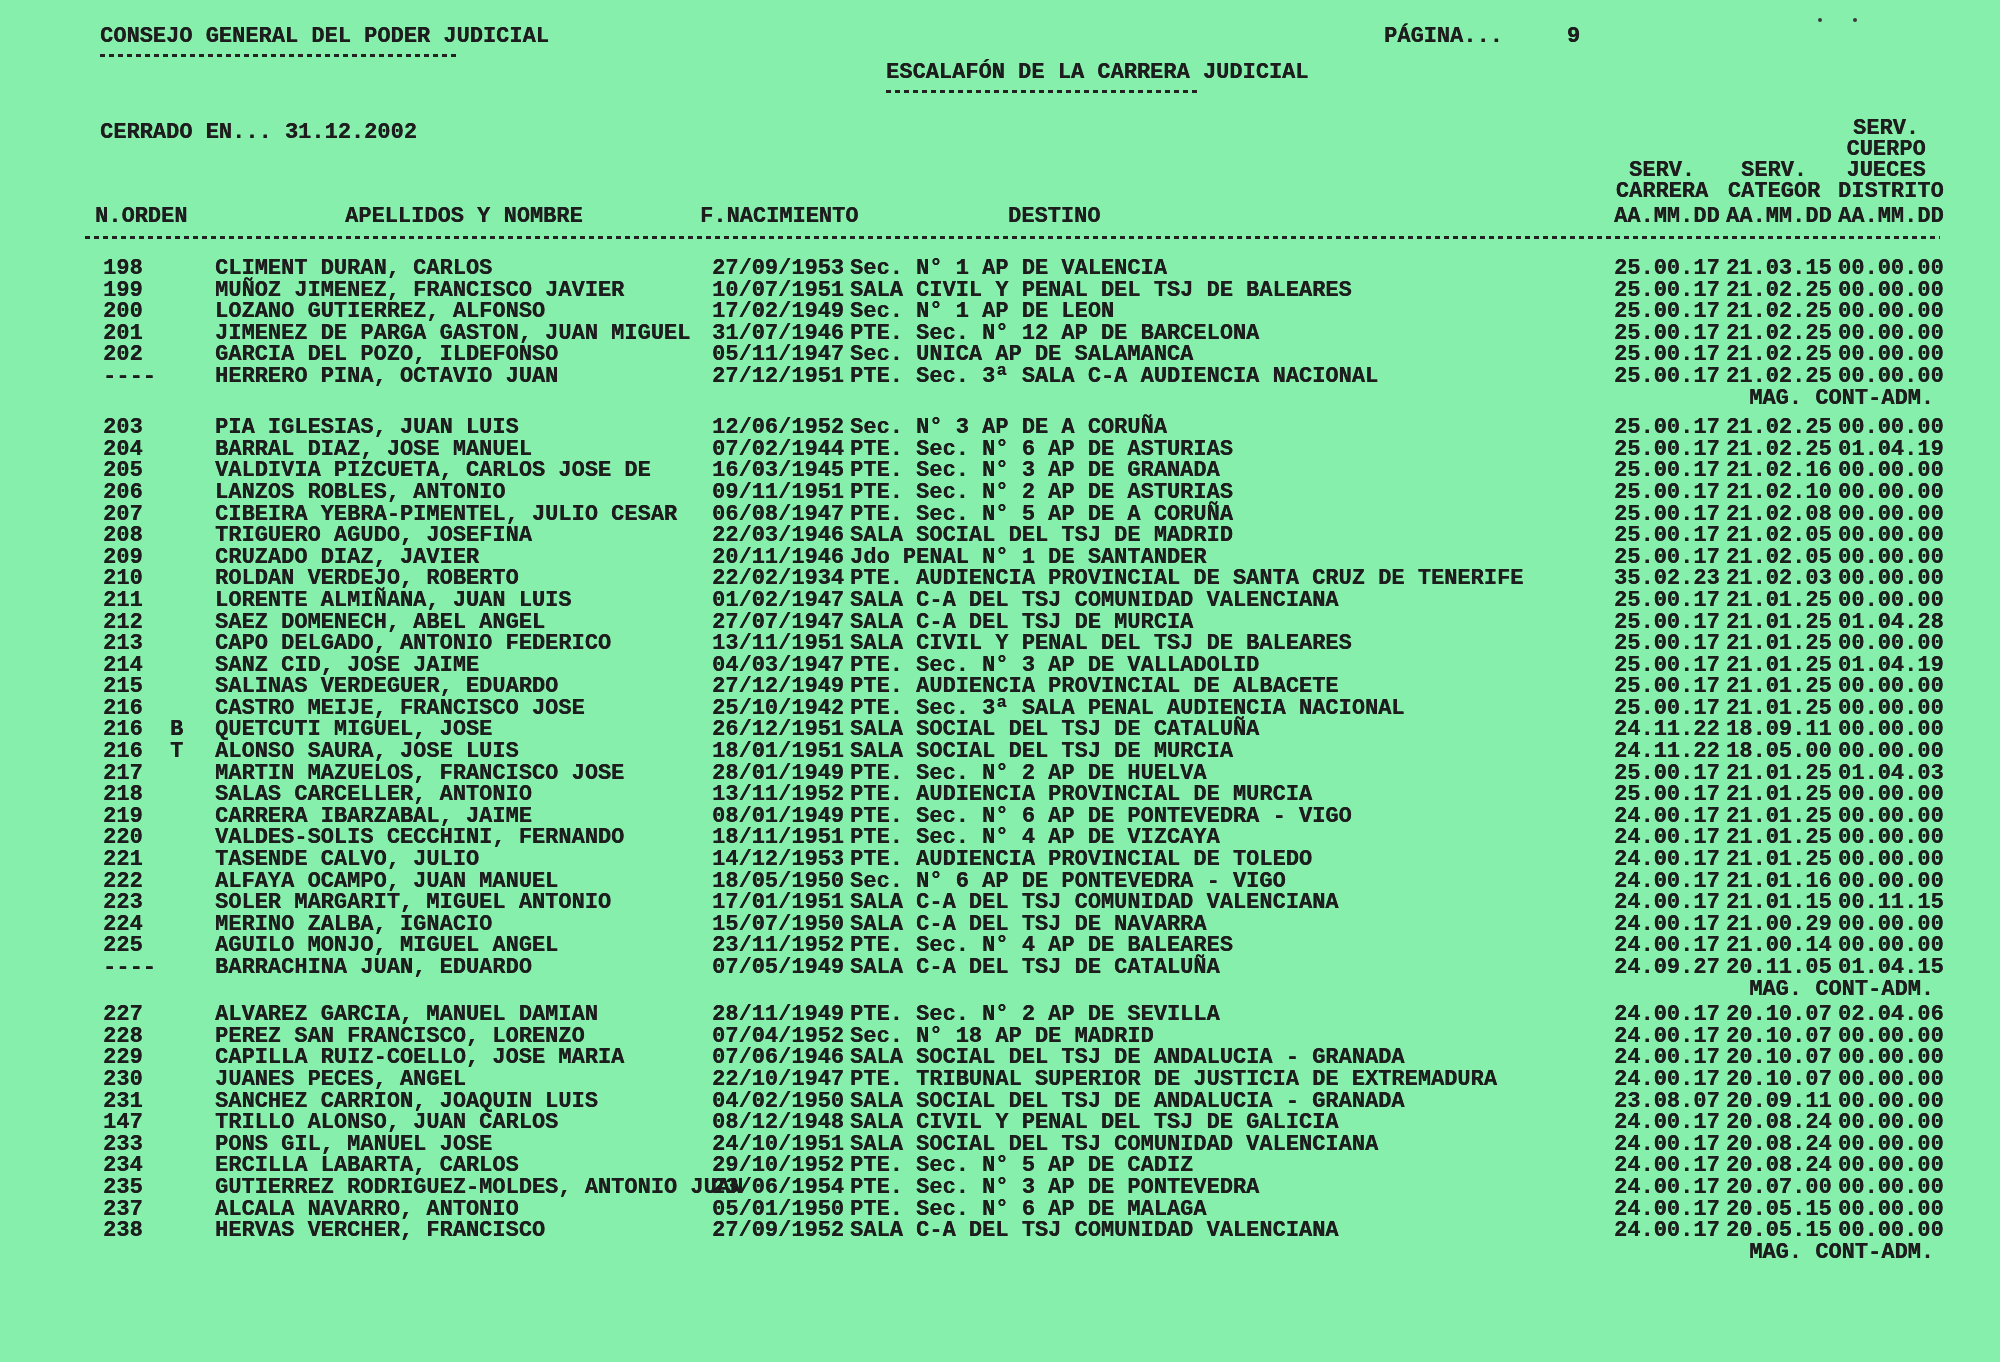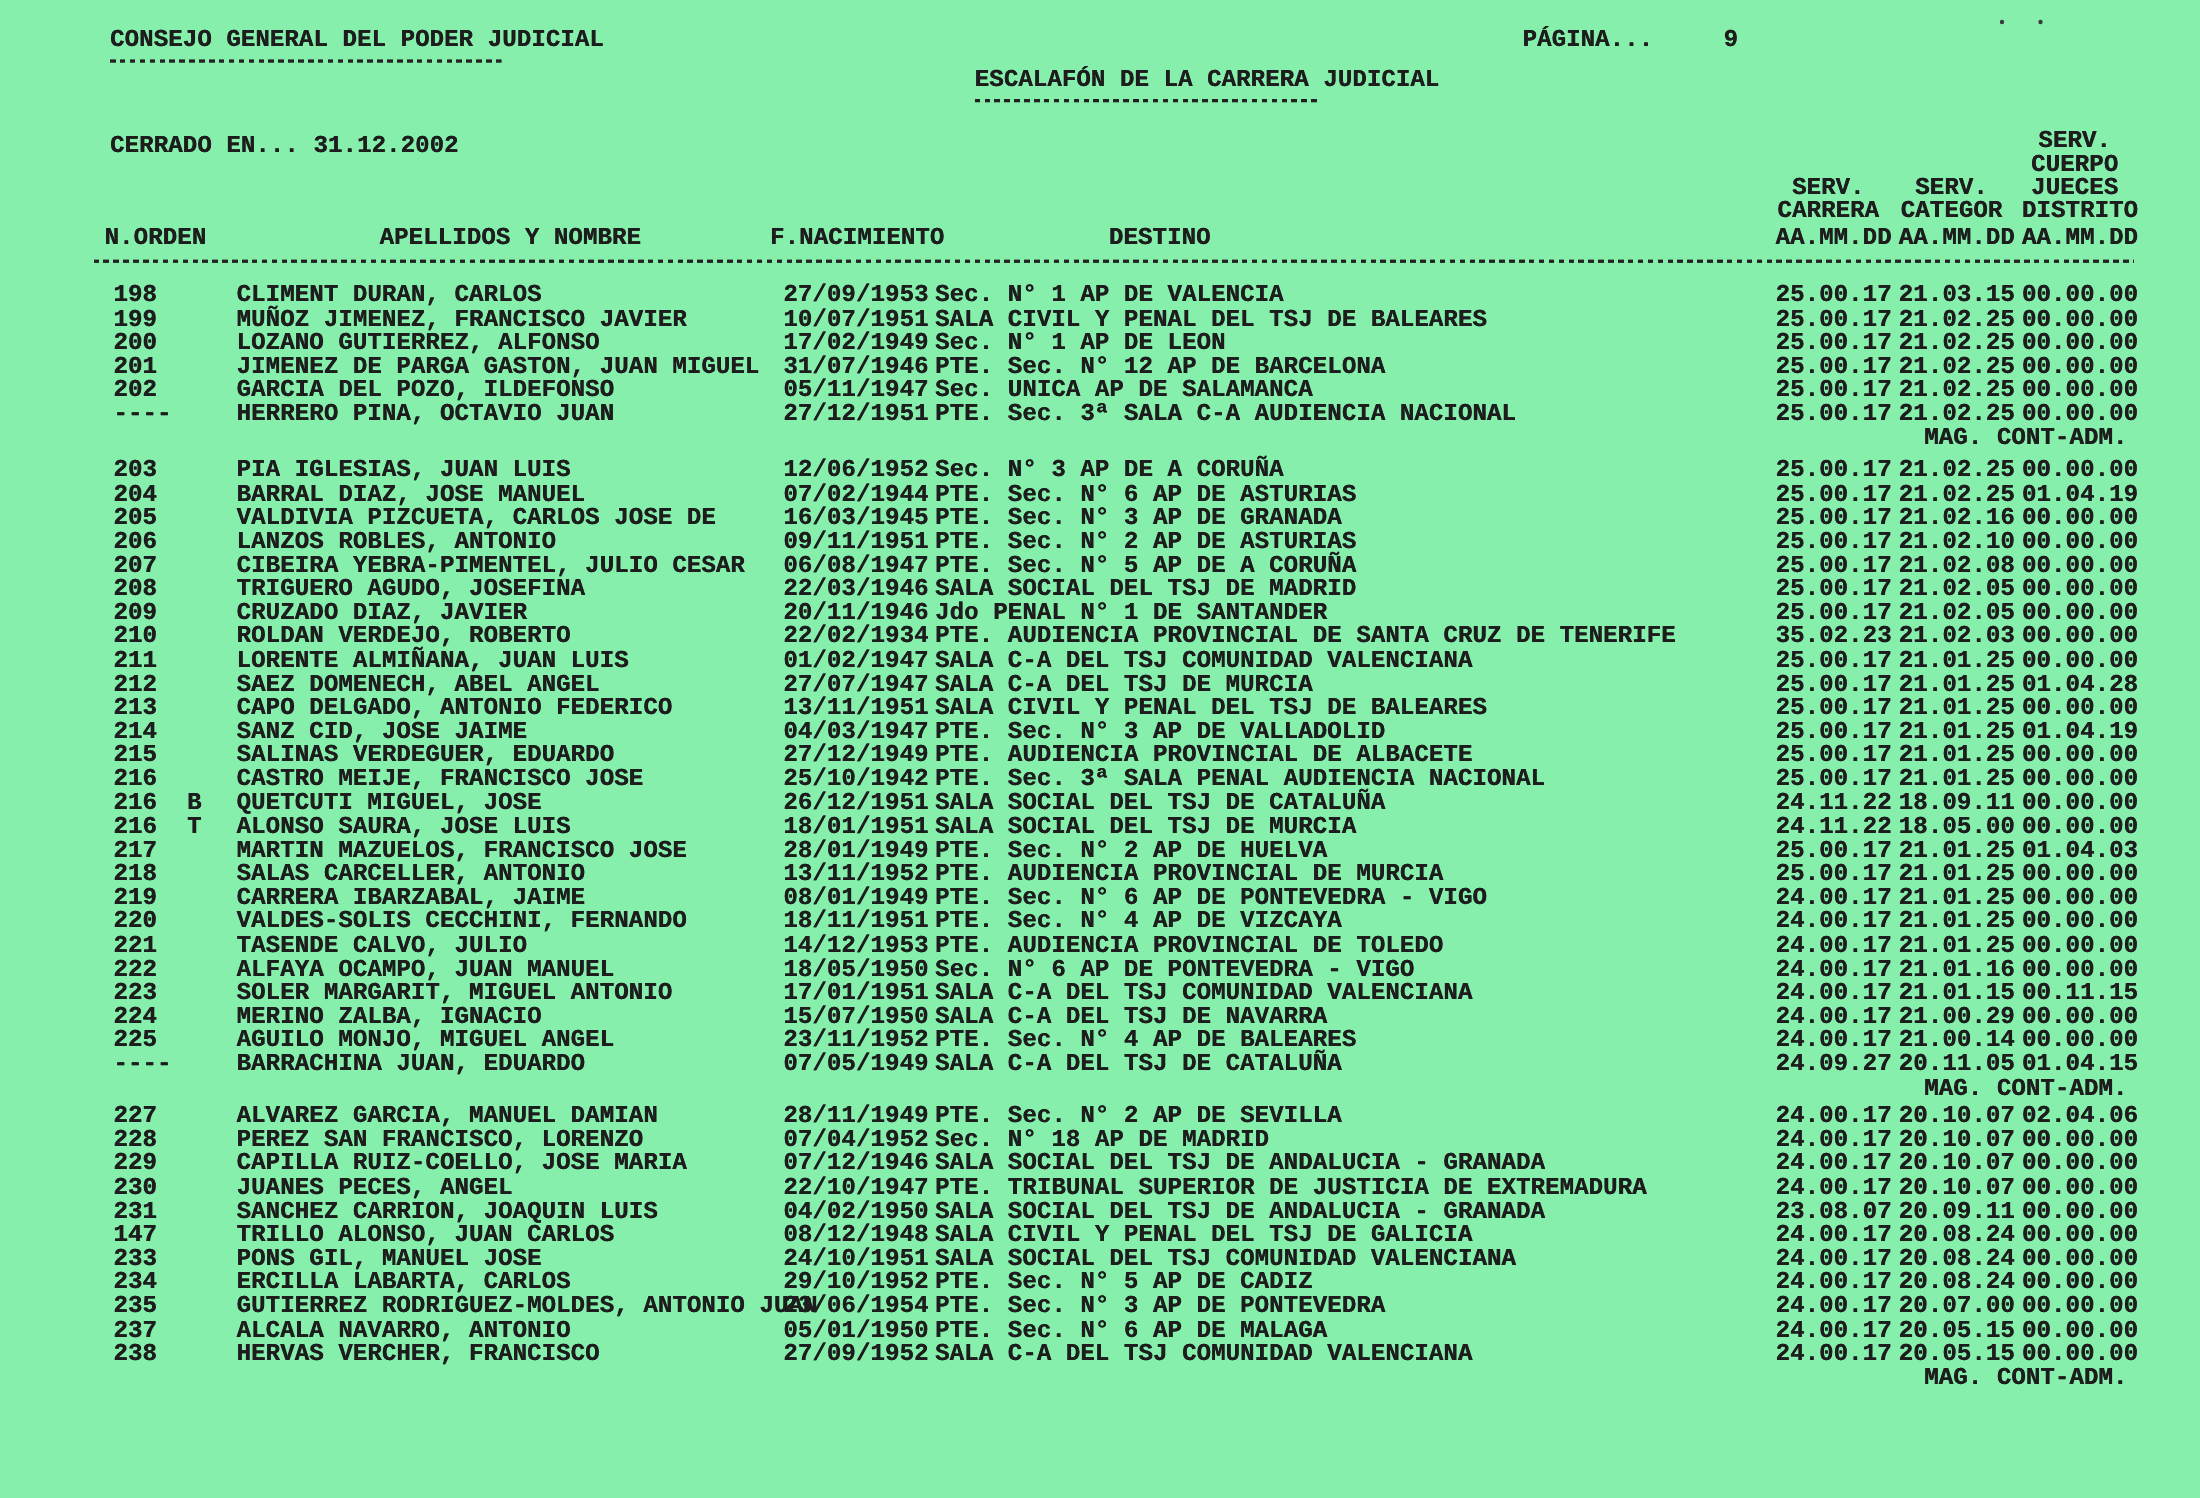--- a/index.html
+++ b/index.html
@@ -432,21 +432,21 @@
       <span class="c-fnac">07/04/1952</span>
       <span class="c-destino">Sec. N° 18 AP DE MADRID</span>
       <span class="c-carrera">24.00.17</span>
       <span class="c-categor">20.10.07</span>
       <span class="c-cuerpo">00.00.00</span>
     </div>
         <div class="row">
       <span class="c-orden">229</span>
       <span class="c-suf"></span>
       <span class="c-nombre">CAPILLA RUIZ-COELLO, JOSE MARIA</span>
-      <span class="c-fnac">07/12/1946</span>
+      <span class="c-fnac">07/06/1946</span>
       <span class="c-destino">SALA SOCIAL DEL TSJ DE ANDALUCIA - GRANADA</span>
       <span class="c-carrera">24.00.17</span>
       <span class="c-categor">20.10.07</span>
       <span class="c-cuerpo">00.00.00</span>
     </div>
         <div class="row">
       <span class="c-orden">230</span>
       <span class="c-suf"></span>
       <span class="c-nombre">JUANES PECES, ANGEL</span>
       <span class="c-fnac">22/10/1947</span>

